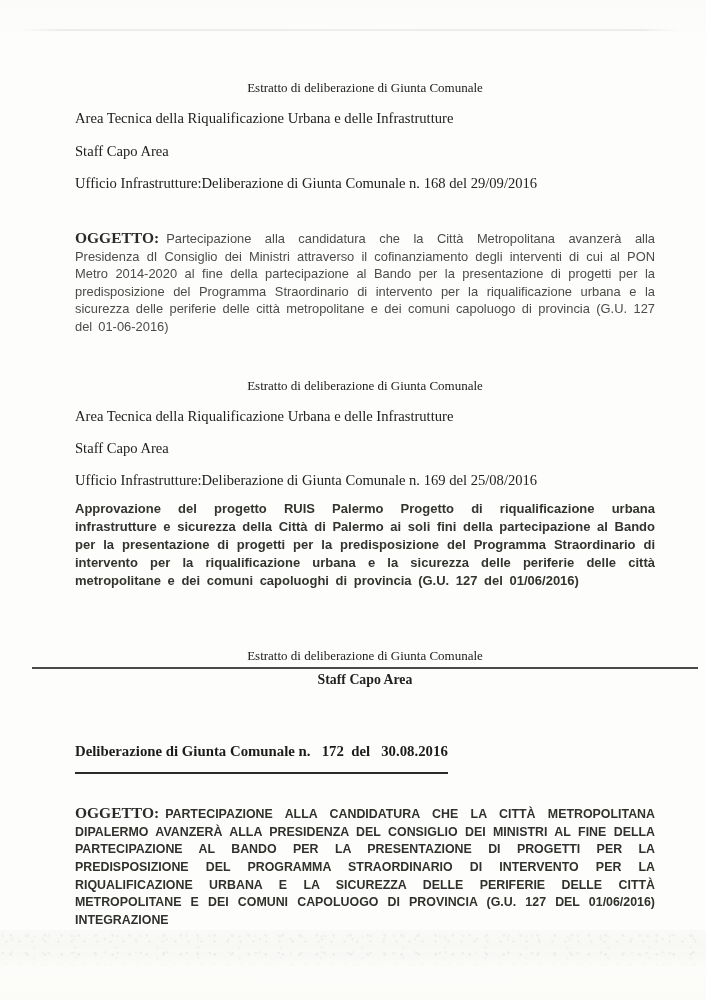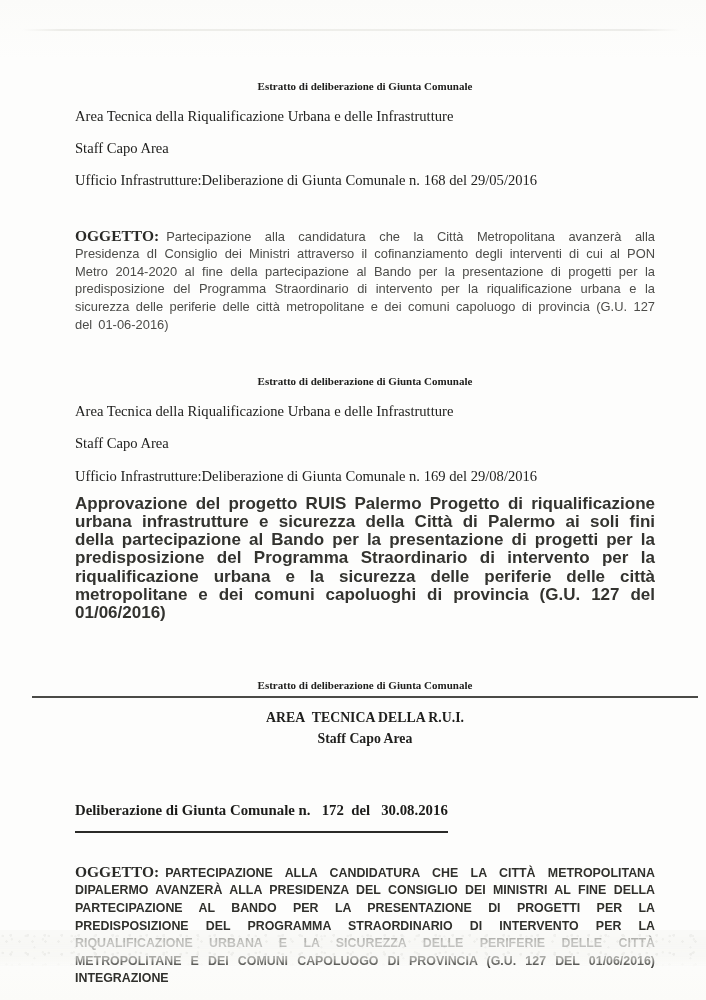--- a/index.html
+++ b/index.html
@@ -25,22 +25,22 @@
     height: 2px;
     background: linear-gradient(90deg, transparent 0%, #ecece8 6%, #eeeeea 50%, #ecece9 94%, transparent 100%);
   }
   .content {
     position: absolute;
     top: 0; left: 0; right: 0;
     padding: 80px 51px 0 75px;
   }
   .serif-title {
     font-family: "Liberation Serif", serif;
-    font-weight: bold;
-    font-size: 11px;
+    font-weight: normal;
+    font-size: 13px;
     line-height: 1.18;
     text-align: center;
     color: #21211f;
     margin: 0;
   }
   .serif-line {
     font-family: "Liberation Serif", serif;
     font-weight: normal;
     font-size: 14.6px;
     line-height: 1.18;
@@ -64,21 +64,21 @@
     font-size: 15.5px;
     color: #2a2a27;
     margin-right: 7px;
     word-spacing: normal;
   }
   .sec2 { margin-top: 42px; }
   .para-approvazione {
     margin: 10px 0 0 0;
     font-family: "Liberation Sans", sans-serif;
     font-weight: bold;
-    font-size: 17px;
+    font-size: 13px;
     line-height: 18.2px;
     color: #33332f;
     text-align: justify;
     word-spacing: 3px;
   }
   .sec3 { margin-top: 57px; }
   .sec3-rule {
     height: 2px;
     background: #4a4a47;
     margin: 4px -43px 0 -43px;
@@ -147,36 +147,35 @@
 <div class="page">
 
   <div class="scan-top-line"></div>
 
   <div class="content">
 
     <div>
       <p class="serif-title sec1-title">Estratto di deliberazione di Giunta Comunale</p>
       <p class="serif-line">Area Tecnica della Riqualificazione Urbana e delle Infrastrutture</p>
       <p class="serif-line">Staff Capo Area</p>
-      <p class="serif-line">Ufficio Infrastrutture:Deliberazione di Giunta Comunale n. 168 del 29/05/2016</p>
+      <p class="serif-line">Ufficio Infrastrutture:Deliberazione di Giunta Comunale n. 168 del 29/09/2016</p>
       <p class="para-oggetto"><span class="oggetto-label">OGGETTO:</span><span>Partecipazione alla candidatura che la Città Metropolitana avanzerà alla Presidenza dI Consiglio dei Ministri attraverso il cofinanziamento degli interventi di cui al PON Metro 2014-2020 al fine della partecipazione al Bando per la presentazione di progetti per la predisposizione del Programma Straordinario di intervento per la riqualificazione urbana e la sicurezza delle periferie delle città metropolitane e dei comuni capoluogo di provincia (G.U. 127 del 01-06-2016)</span></p>
     </div>
 
     <div class="sec2">
       <p class="serif-title">Estratto di deliberazione di Giunta Comunale</p>
       <p class="serif-line">Area Tecnica della Riqualificazione Urbana e delle Infrastrutture</p>
       <p class="serif-line">Staff Capo Area</p>
-      <p class="serif-line">Ufficio Infrastrutture:Deliberazione di Giunta Comunale n. 169 del 29/08/2016</p>
+      <p class="serif-line">Ufficio Infrastrutture:Deliberazione di Giunta Comunale n. 169 del 25/08/2016</p>
       <p class="para-approvazione">Approvazione del progetto RUIS Palermo Progetto di riqualificazione urbana infrastrutture e sicurezza della Città di Palermo ai soli fini della partecipazione al Bando per la presentazione di progetti per la predisposizione del Programma Straordinario di intervento per la riqualificazione urbana e la sicurezza delle periferie delle città metropolitane e dei comuni capoluoghi di provincia (G.U. 127 del 01/06/2016)</p>
     </div>
 
     <div class="sec3">
       <p class="serif-title">Estratto di deliberazione di Giunta Comunale</p>
       <div class="sec3-rule"></div>
-      <p class="sec3-subtitle">AREA&nbsp; TECNICA DELLA R.U.I.</p>
       <p class="sec3-subtitle sec3-subtitle2">Staff Capo Area</p>
       <p class="delibera-line"><span class="underlined">Deliberazione di Giunta Comunale n.&nbsp;&nbsp; 172&nbsp; del&nbsp;&nbsp; 30.08.2016</span></p>
       <p class="para-final"><span class="oggetto-label">OGGETTO:</span><span>PARTECIPAZIONE ALLA CANDIDATURA CHE LA CITTÀ METROPOLITANA DIPALERMO AVANZERÀ ALLA PRESIDENZA DEL CONSIGLIO DEI MINISTRI AL FINE DELLA PARTECIPAZIONE AL BANDO PER LA PRESENTAZIONE DI PROGETTI PER LA PREDISPOSIZIONE DEL PROGRAMMA STRAORDINARIO DI INTERVENTO PER LA RIQUALIFICAZIONE URBANA E LA SICUREZZA DELLE PERIFERIE DELLE CITTÀ METROPOLITANE E DEI COMUNI CAPOLUOGO DI PROVINCIA (G.U. 127 DEL 01/06/2016) INTEGRAZIONE</span></p>
     </div>
 
   </div>
 
   <div class="scan-bottom-band"></div>
 
 </div>

